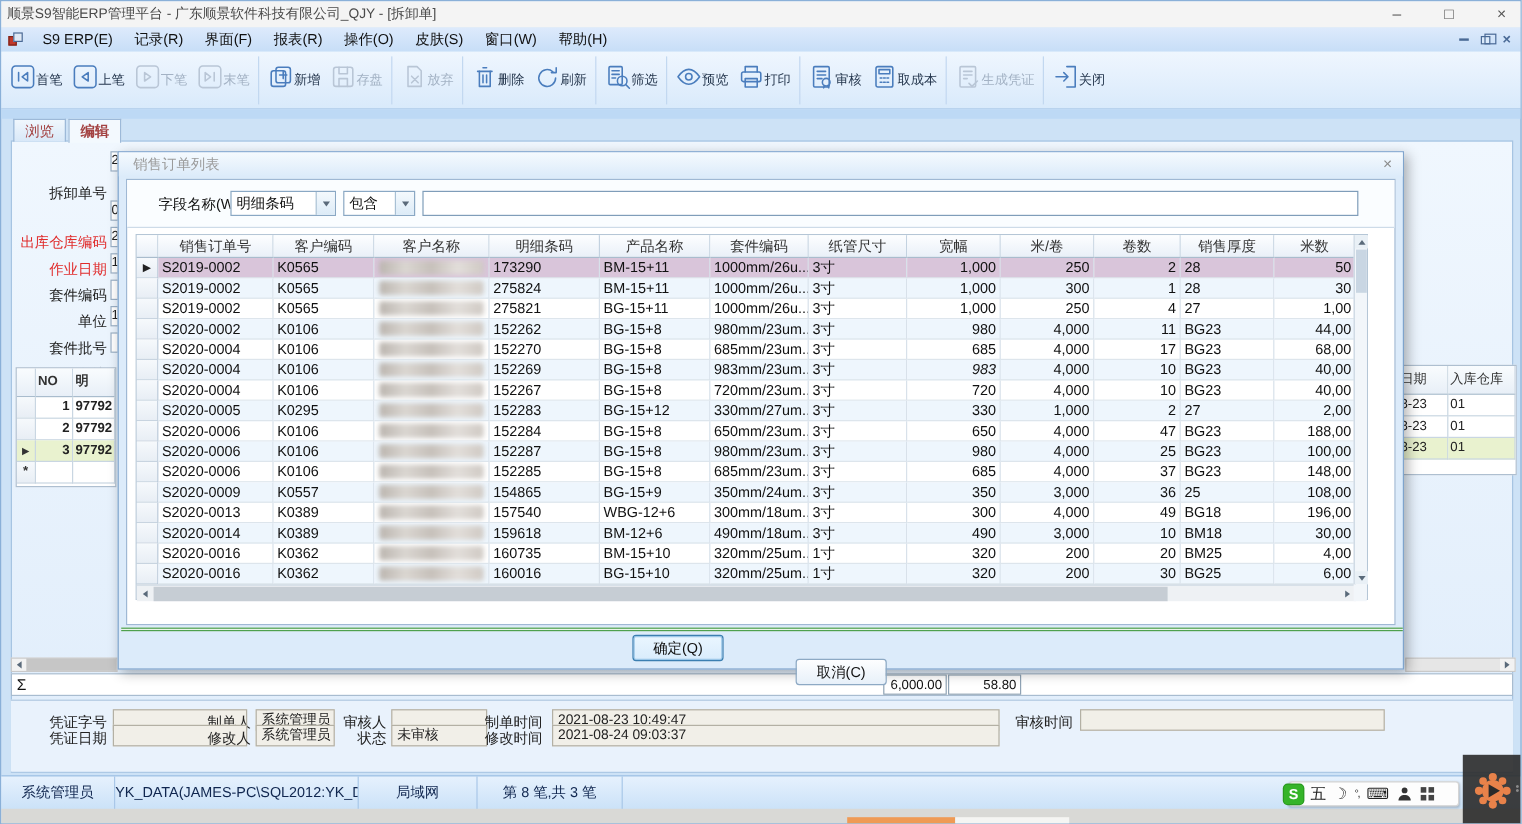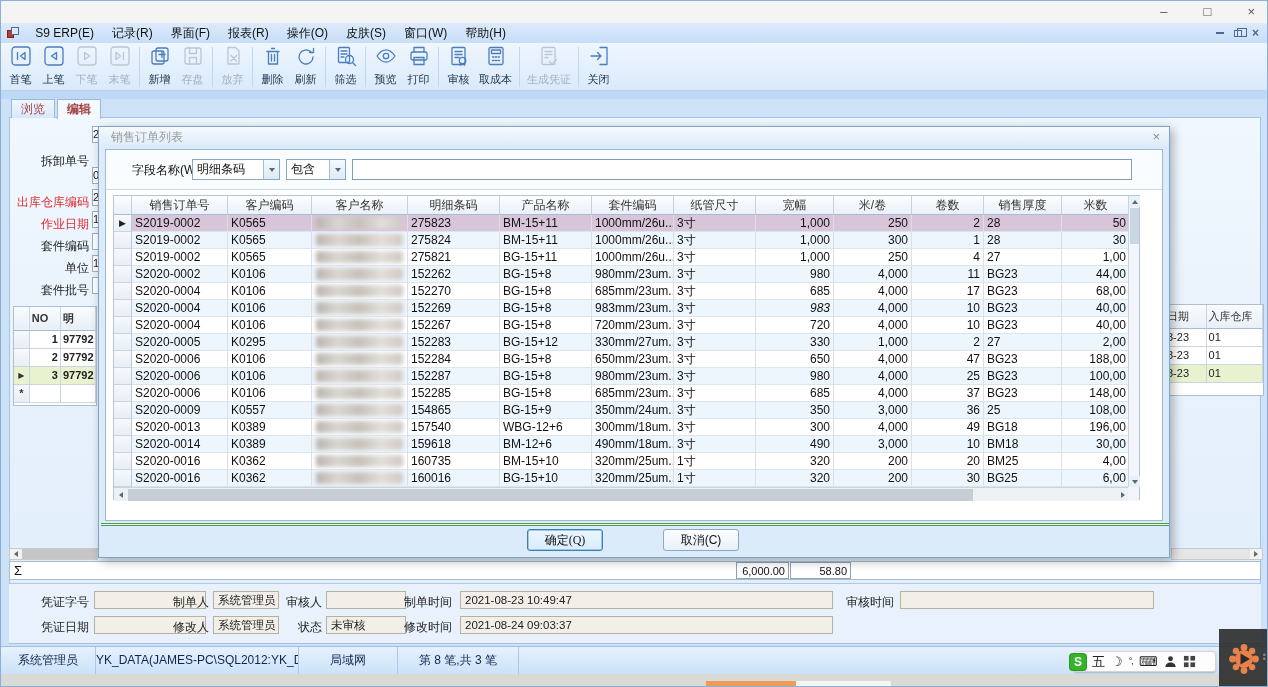--- a/index.html
+++ b/index.html
@@ -20,21 +20,21 @@
   .menu-appicon .b{left:4px;top:0;width:8px;height:8px;background:#dfe9f5;border:1px solid #4a6a96;}
   .menu-item{display:inline-block;padding:0 9px;cursor:default;}
   .mdi-controls{position:absolute;right:10px;top:0;height:20px;display:flex;align-items:center;gap:10px;color:#4a6a96;}
   .mdi-min{width:8px;height:2px;background:#4a6a96;}
   .mdi-restore{width:8px;height:7px;border:1px solid #4a6a96;position:relative;background:#dcebfb;}
   .mdi-restore:before{content:"";position:absolute;left:2px;top:-3px;width:8px;height:7px;border:1px solid #4a6a96;}
   .mdi-close{font-size:12px;font-weight:bold;line-height:10px;}
 
   
   .toolbar{position:absolute;left:0;top:42px;width:1268px;height:48px;background:linear-gradient(#eff6fe,#d9eafb);border-bottom:1px solid #b9d3ee;display:flex;align-items:center;padding-left:3px;}
-  .tb-btn{display:inline-flex;flex-direction:column;align-items:center;justify-content:center;min-width:33px;padding:1px 4px 2px;cursor:pointer;color:#4a7dbd;}
+  .tb-btn{display:inline-flex;flex-direction:row;align-items:center;justify-content:center;min-width:33px;padding:1px 4px 2px;cursor:pointer;color:#4a7dbd;}
   .tb-btn .lbl{font-size:11px;color:#24364d;margin-top:1px;white-space:nowrap;}
   .tb-btn.disabled{color:#b9c6d6;}
   .tb-btn.disabled .lbl{color:#a3b2c4;}
   .tb-btn svg{width:22px;height:22px;}
   .tb-btn svg *{fill:none;stroke:currentColor;stroke-width:1.3;stroke-linejoin:round;stroke-linecap:round;}
   .tb-sep{width:1px;height:40px;background:#c2d8f0;margin:0 3px;}
 
   
   .topstrip{position:absolute;left:0;top:90px;width:1268px;height:8px;background:#bdd9f5;}
   .tab-panel{position:absolute;left:8px;top:116px;width:1252px;height:527px;background:linear-gradient(#f0f7fe,#e0edfb);border:1px solid #a6c4e2;}
@@ -93,32 +93,32 @@
   .dg-vscroll{position:absolute;right:0;top:0;width:11px;height:291px;background:#f2f6fa;border-left:1px solid #c8d4e0;}
   .dg-vthumb{position:absolute;left:1px;top:12px;width:9px;height:36px;background:#c9d6e3;}
   .dg-varr{position:absolute;left:0;width:11px;height:11px;display:flex;align-items:center;justify-content:center;background:#e9f0f6;}
   .dg-hscroll{position:absolute;left:0;top:291px;width:1016px;height:14px;background:#eef1f4;border-top:1px solid #c8d4e0;display:flex;align-items:center;}
   .dg-harr{width:14px;height:12px;display:flex;align-items:center;justify-content:center;}
   .dg-hthumb{height:12px;width:845px;background:#c6cdd4;}
   .dg-corner{position:absolute;right:0;top:291px;width:11px;height:14px;background:#f2f6fa;}
 
   .dlg-green{position:absolute;left:2px;top:396px;width:1068px;height:3px;border-top:1px solid #4ea04e;border-bottom:1px solid #4ea04e;background:#eaf4ea;}
   .dlg-btn{position:absolute;top:402px;width:76px;height:22px;font-size:12px;color:#111;background:linear-gradient(#fdfeff,#e7f0f9);border:1px solid #8da9c4;border-radius:3px;text-align:center;line-height:20px;cursor:pointer;}
-  .dlg-btn.focus{border:1px solid #3c7fb1;box-shadow:0 0 0 1px #9cc7e8 inset;background:linear-gradient(#eaf6ff,#d9ecfc);font-family:Liberation Serif, serif;}
+  .dlg-btn.focus{border:1px solid #3c7fb1;box-shadow:0 0 0 1px #9cc7e8 inset;background:linear-gradient(#eaf6ff,#d9ecfc);}
 
   
   .sum-row{position:absolute;left:8px;top:560px;width:1252px;height:19px;background:#fff;border:1px solid #a8bcd0;font-size:13px;color:#111;}
   .sum-sigma{position:absolute;left:4px;top:1px;font-size:13px;}
   .sum-box{position:absolute;top:0;height:17px;border:1px solid #8fa3b5;background:#fff;font-size:11px;line-height:16px;text-align:right;padding-right:3px;color:#111;}
   .sum-box.b1{left:726px;width:53px;}
   .sum-box.b2{left:780px;width:61px;}
 
   .footer{position:absolute;left:8px;top:582px;width:1252px;height:60px;background:#e9f2fc;border-top:1px solid #b0c8e0;}
   .footer-row{position:absolute;left:0;width:100%;height:20px;}
-  .fr1{top:7px;} .fr2{top:32px;padding-left:17px;}
+  .fr1{top:7px;} .fr2{top:20px;padding-left:17px;}
   .ff-label{position:absolute;top:3px;text-align:right;font-size:12px;color:#222;white-space:nowrap;}
   .ff-box{position:absolute;top:0;height:18px;background:#f1efe8;border:1px solid #b3b0a4;font-size:11.5px;line-height:16px;padding:0 4px;color:#222;white-space:nowrap;overflow:hidden;}
 
   
   .statusbar{position:absolute;left:0;top:645px;width:1268px;height:28px;background:linear-gradient(#e6f1fd,#cbe2f8);border-top:1px solid #9fc0e4;font-size:12px;color:#10264f;}
   .sb-seg{position:absolute;top:0;height:28px;line-height:27px;text-align:center;border-right:1px solid #a9c7e8;white-space:nowrap;overflow:hidden;}
   .bottomstrip{position:absolute;left:0;top:673px;width:1268px;height:14px;background:#d9d9d6;}
   .orange-seg{position:absolute;left:705px;top:680px;width:90px;height:7px;background:#ef9a55;}
   .white-seg{position:absolute;left:795px;top:680px;width:95px;height:7px;background:#f5f5f3;}
 
@@ -130,20 +130,21 @@
 
   .corner-logo{position:absolute;left:1218px;top:628px;width:50px;height:59px;background:rgba(42,42,42,.9);display:flex;align-items:center;justify-content:center;cursor:pointer;}
   .corner-logo .dots{position:absolute;right:3px;top:24px;color:#8a8a8a;font-size:9px;line-height:4px;}
 </style>
 </head>
 <body>
 
 <div id="app">
 
   <div class="titlebar">
+    <span class="ttext">顺景S9智能ERP管理平台 - 广东顺景软件科技有限公司_QJY - [拆卸单]</span>
     <div class="win-controls">
       <span>–</span>
       <span>□</span>
       <span>×</span>
     </div>
   </div>
 
   <div class="menubar">
     <span class="menu-appicon"><i class="a"></i><i class="b"></i></span>
     <span id="menu-items"><span class="menu-item">S9 ERP(E)</span><span class="menu-item">记录(R)</span><span class="menu-item">界面(F)</span><span class="menu-item">报表(R)</span><span class="menu-item">操作(O)</span><span class="menu-item">皮肤(S)</span><span class="menu-item">窗口(W)</span><span class="menu-item">帮助(H)</span></span>
@@ -409,21 +410,21 @@
             <div class="dg-h" style="width: 68px;">米数</div>
           </div>
         <div id="dg-rows">
             <div class="dg-row sel">
               <div class="dg-m" style="width: 18px;">▶</div>
               <div class="dg-c" style="width: 96px;">S2019-0002</div>
               <div class="dg-c" style="width: 84px;">K0565</div>
               <div class="dg-c" style="width: 96px;">
                 <div class="blur-box"></div>
               </div>
-              <div class="dg-c" style="width: 92px;">275823</div>
+              <div class="dg-c" style="width: 92px;">173290</div>
               <div class="dg-c" style="width: 92px;">BM-15+11</div>
               <div class="dg-c" style="width: 82px;">1000mm/26u...</div>
               <div class="dg-c" style="width: 82px;">3寸</div>
               <div class="dg-c al-r" style="width: 78px;">1,000</div>
               <div class="dg-c al-r" style="width: 78px;">250</div>
               <div class="dg-c al-r" style="width: 72px;">2</div>
               <div class="dg-c" style="width: 78px;">28</div>
               <div class="dg-c al-r" style="width: 68px;">50</div>
             </div>
             <div class="dg-row alt">
@@ -700,21 +701,21 @@
           <div class="dg-harr">
               <span class="tri tri-r"></span>
             </div>
         </div>
         <div class="dg-corner"></div>
       </div>
     </div>
 
     <div class="dlg-green"></div>
     <div class="dlg-btn focus" style="left:428px;">确定(Q)</div>
-    <div class="dlg-btn" style="left:564px;">取消(C)</div>
+    <div class="dlg-btn" style="left:564px;margin-top:20px;">取消(C)</div>
   </div>
 
   <div class="sum-row">
     <span class="sum-sigma">Σ</span>
     <div class="sum-box b1">6,000.00</div>
     <div class="sum-box b2">58.80</div>
   </div>
 
   <div class="footer">
     <div class="footer-row fr1" id="footer-r1">

